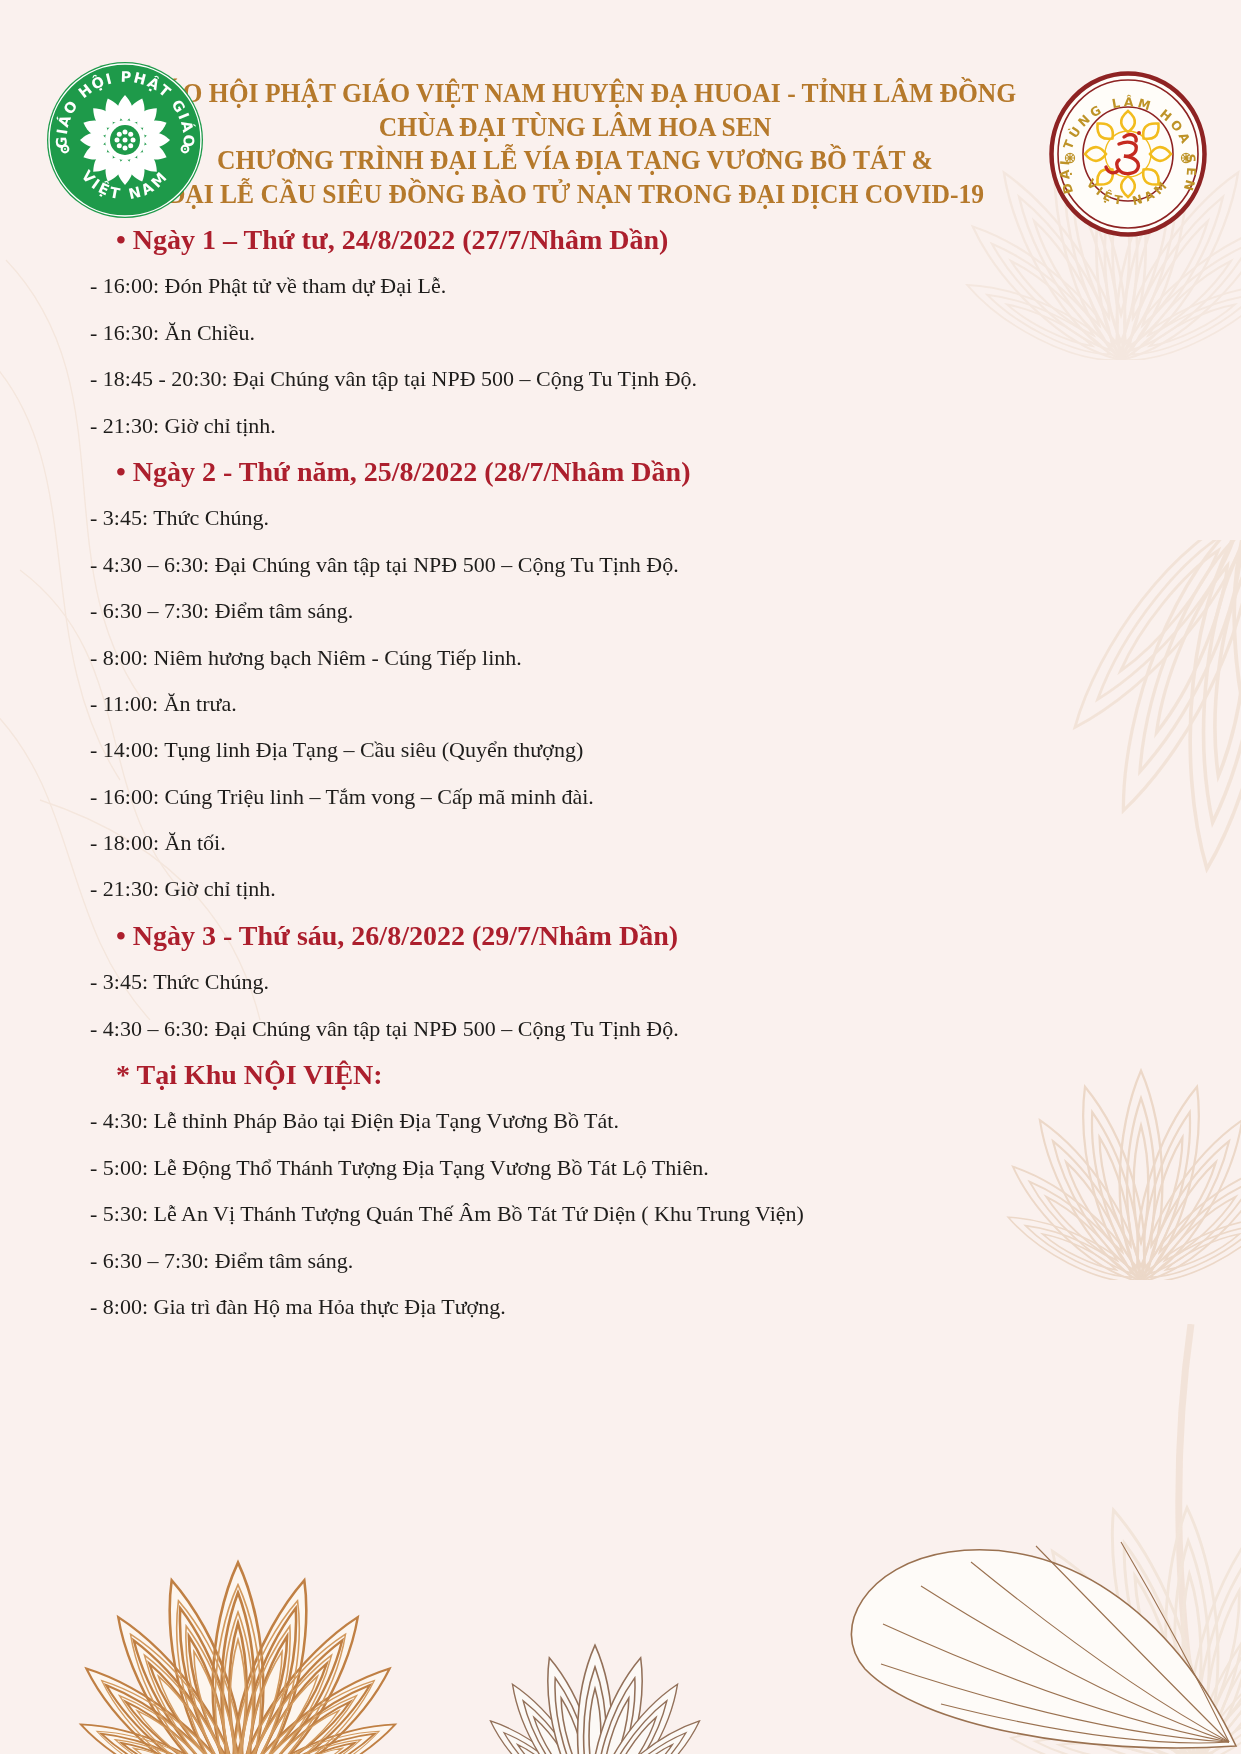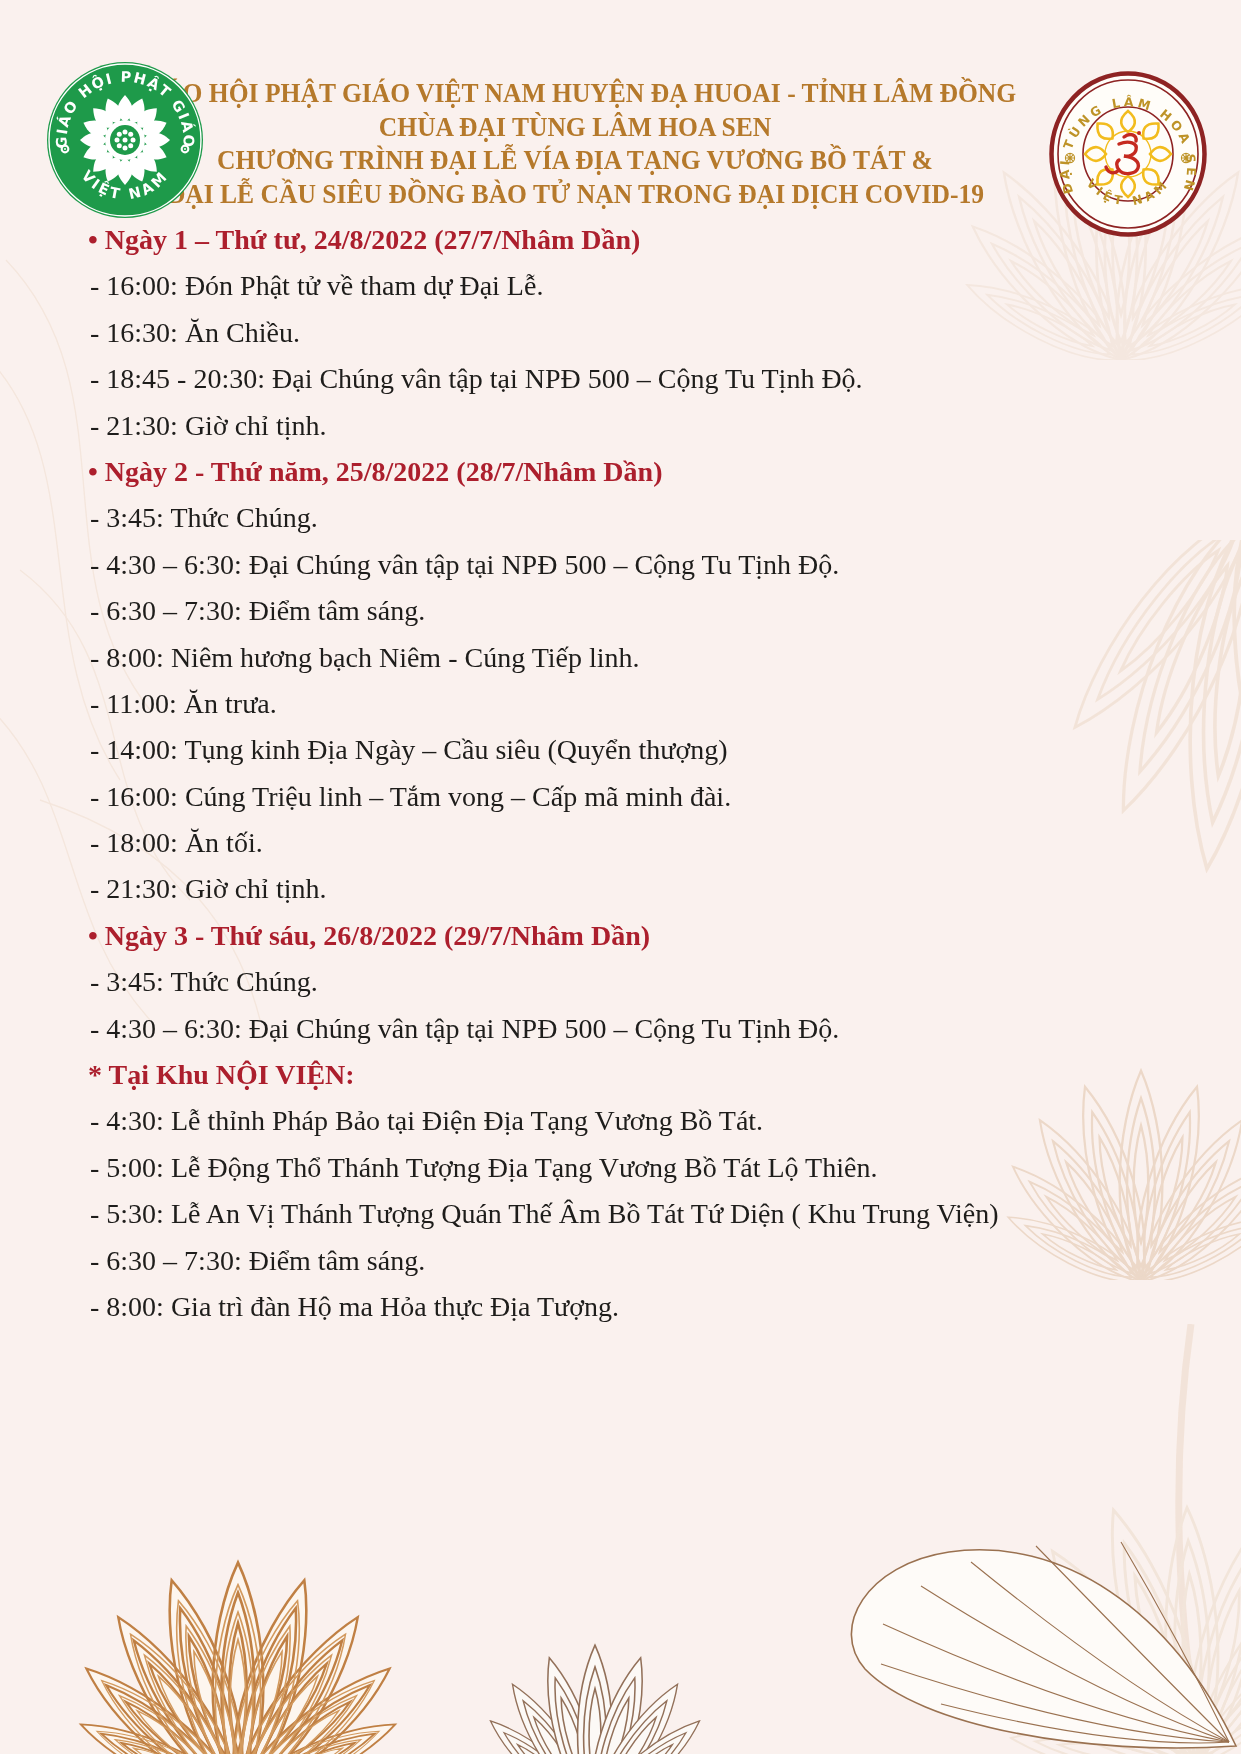--- a/index.html
+++ b/index.html
@@ -12,24 +12,24 @@
   .logo{position:absolute;z-index:3;}
   .header-text{
     position:absolute;top:76px;left:-90px;width:1330px;
     text-align:center;z-index:2;
     color:#b5792b;font-weight:bold;font-size:27.5px;line-height:33.5px;
   }
   .hdr-line{display:inline-block;white-space:nowrap;transform:scaleX(.93);transform-origin:center;}
   .schedule{position:absolute;top:217px;left:0;width:1241px;z-index:2;}
   .line{display:block;height:46.4px;line-height:46.4px;white-space:nowrap;}
   .day-heading{
-    padding-left:88px;color:#ac1f2d;font-weight:bold;font-size:28px;
+    padding-left:116px;color:#ac1f2d;font-weight:bold;font-size:28px;
   }
   .item{
-    padding-left:90px;color:#1e1d1b;font-size:28px;
+    padding-left:90px;color:#1e1d1b;font-size:22px;
   }
 </style>
 </head>
 <body>
 
 <div class="page">
 
   <svg width="0" height="0" style="position:absolute">
     <defs>
       <g id="petal3">
@@ -239,21 +239,21 @@
     <div class="line item">- 16:30: Ăn Chiều.</div>
     <div class="line item">- 18:45 - 20:30: Đại Chúng vân tập tại NPĐ 500 – Cộng Tu Tịnh Độ.</div>
     <div class="line item">- 21:30: Giờ chỉ tịnh.</div>
 
     <div class="line day-heading">• Ngày 2 - Thứ năm, 25/8/2022 (28/7/Nhâm Dần)</div>
     <div class="line item">- 3:45: Thức Chúng.</div>
     <div class="line item">- 4:30 – 6:30: Đại Chúng vân tập tại NPĐ 500 – Cộng Tu Tịnh Độ.</div>
     <div class="line item">- 6:30 – 7:30: Điểm tâm sáng.</div>
     <div class="line item">- 8:00: Niêm hương bạch Niêm - Cúng Tiếp linh.</div>
     <div class="line item">- 11:00: Ăn trưa.</div>
-    <div class="line item">- 14:00: Tụng kinh Địa Ngày – Cầu siêu (Quyển thượng)</div>
+    <div class="line item">- 14:00: Tụng linh Địa Tạng – Cầu siêu (Quyển thượng)</div>
     <div class="line item">- 16:00: Cúng Triệu linh – Tắm vong – Cấp mã minh đài.</div>
     <div class="line item">- 18:00: Ăn tối.</div>
     <div class="line item">- 21:30: Giờ chỉ tịnh.</div>
 
     <div class="line day-heading">• Ngày 3 - Thứ sáu, 26/8/2022 (29/7/Nhâm Dần)</div>
     <div class="line item">- 3:45: Thức Chúng.</div>
     <div class="line item">- 4:30 – 6:30: Đại Chúng vân tập tại NPĐ 500 – Cộng Tu Tịnh Độ.</div>
 
     <div class="line day-heading">* Tại Khu NỘI VIỆN:</div>
     <div class="line item">- 4:30: Lễ thỉnh Pháp Bảo tại Điện Địa Tạng Vương Bồ Tát.</div>

